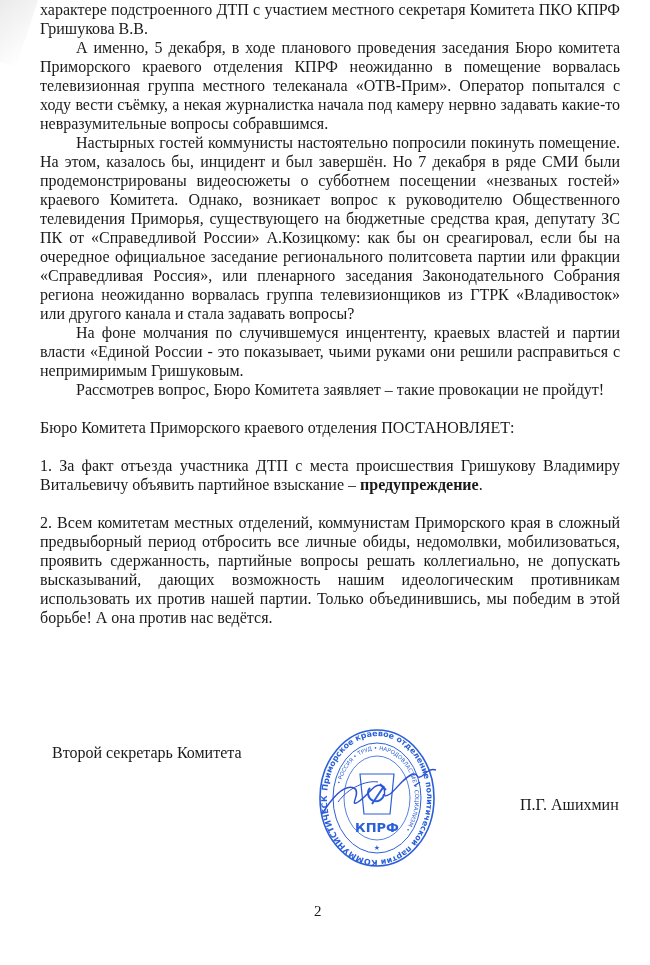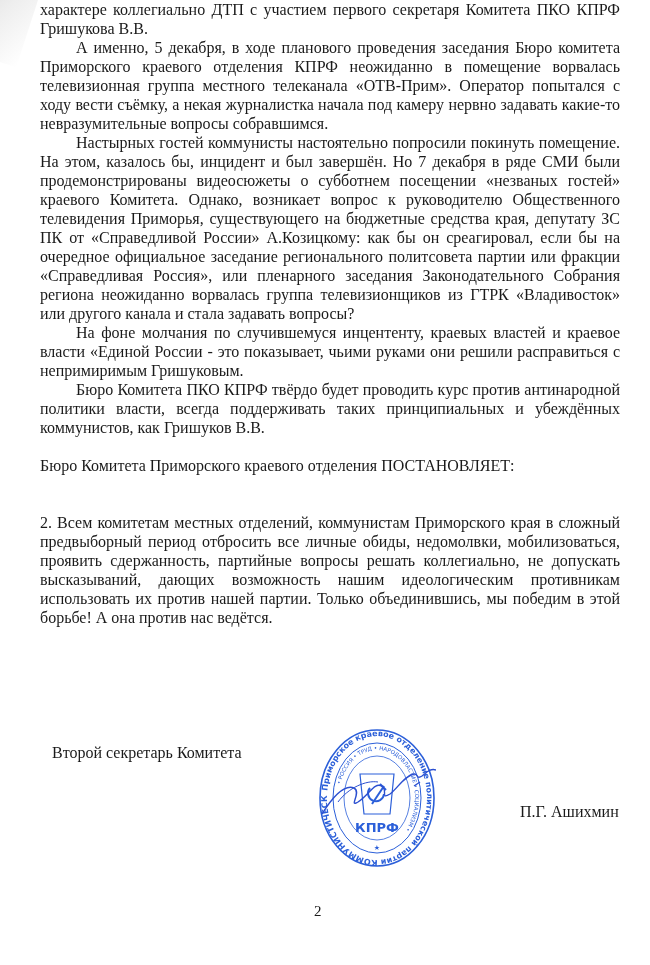--- a/index.html
+++ b/index.html
@@ -55,21 +55,21 @@
     .sig-role {
       position: absolute;
       left: 52px;
       top: 10px;
       font-size: 16px;
       line-height: 19px;
     }
     .sig-name {
       position: absolute;
       left: 520px;
-      top: 70px;
+      top: 63px;
       font-size: 16px;
     }
     .stamp {
       position: absolute;
       left: 318px;
       top: -5px;
       width: 118px;
       height: 140px;
     }
     .page-number {
@@ -78,30 +78,33 @@
       top: 903px;
       font-size: 15px;
     }
   </style>
 </head>
 <body>
 
 <div class="fold"></div>
 
 <div class="page">
-  <p class="p">характере коллегиально ДТП с участием первого секретаря Комитета ПКО КПРФ Гришукова В.В.</p>
+  <p class="p">характере подстроенного ДТП с участием местного секретаря Комитета ПКО КПРФ Гришукова В.В.</p>
   <p class="p indent">А именно, 5 декабря, в ходе планового проведения заседания Бюро комитета Приморского краевого отделения КПРФ неожиданно в помещение ворвалась телевизионная группа местного телеканала «ОТВ-Прим». Оператор попытался с ходу вести съёмку, а некая журналистка начала под камеру нервно задавать какие-то невразумительные вопросы собравшимся.</p>
   <p class="p indent">Настырных гостей коммунисты настоятельно попросили покинуть помещение. На этом, казалось бы, инцидент и был завершён. Но 7 декабря в ряде СМИ были продемонстрированы видеосюжеты о субботнем посещении «незваных гостей» краевого Комитета. Однако, возникает вопрос к руководителю Общественного телевидения Приморья, существующего на бюджетные средства края, депутату ЗС ПК от «Справедливой России» А.Козицкому: как бы он среагировал, если бы на очередное официальное заседание регионального политсовета партии или фракции «Справедливая Россия», или пленарного заседания Законодательного Собрания региона неожиданно ворвалась группа телевизионщиков из ГТРК «Владивосток» или другого канала и стала задавать вопросы?</p>
-  <p class="p indent">На фоне молчания по случившемуся инцентенту, краевых властей и краевое власти «Единой России - это показывает, чьими руками они решили расправиться с непримиримым Гришуковым.</p>
-  <p class="p indent">Бюро Комитета ПКО КПРФ твёрдо будет проводить курс против антинародной политики власти, всегда поддерживать таких принципиальных и убеждённых коммунистов, как Гришуков В.В.</p>
+  <p class="p indent">На фоне молчания по случившемуся инцентенту, краевых властей и партии власти «Единой России - это показывает, чьими руками они решили расправиться с непримиримым Гришуковым.</p>
+  <p class="p indent">Рассмотрев вопрос, Бюро Комитета заявляет – такие провокации не пройдут!</p>
 
   <div class="gap"></div>
   <p class="resolution-head">Бюро Комитета Приморского краевого отделения  ПОСТАНОВЛЯЕТ:</p>
   <div class="gap"></div>
 
+  <p class="p">
+    <span>1. За факт отъезда участника ДТП с места происшествия Гришукову Владимиру Витальевичу  объявить партийное взыскание – </span><span class="bold">предупреждение</span><span>.</span>
+  </p>
   <div class="gap"></div>
   <p class="p">2. Всем комитетам местных отделений, коммунистам Приморского края в сложный предвыборный период отбросить все личные обиды, недомолвки, мобилизоваться, проявить сдержанность, партийные вопросы решать коллегиально, не допускать высказываний, дающих возможность нашим идеологическим противникам использовать их против нашей партии. Только объединившись, мы победим в этой борьбе! А она против нас ведётся.</p>
 </div>
 
 <div class="signature">
   <div class="sig-role">
     <div>Второй секретарь Комитета</div>
   </div>
 
   <svg class="stamp" viewBox="0 0 118 140" xmlns="http://www.w3.org/2000/svg">

